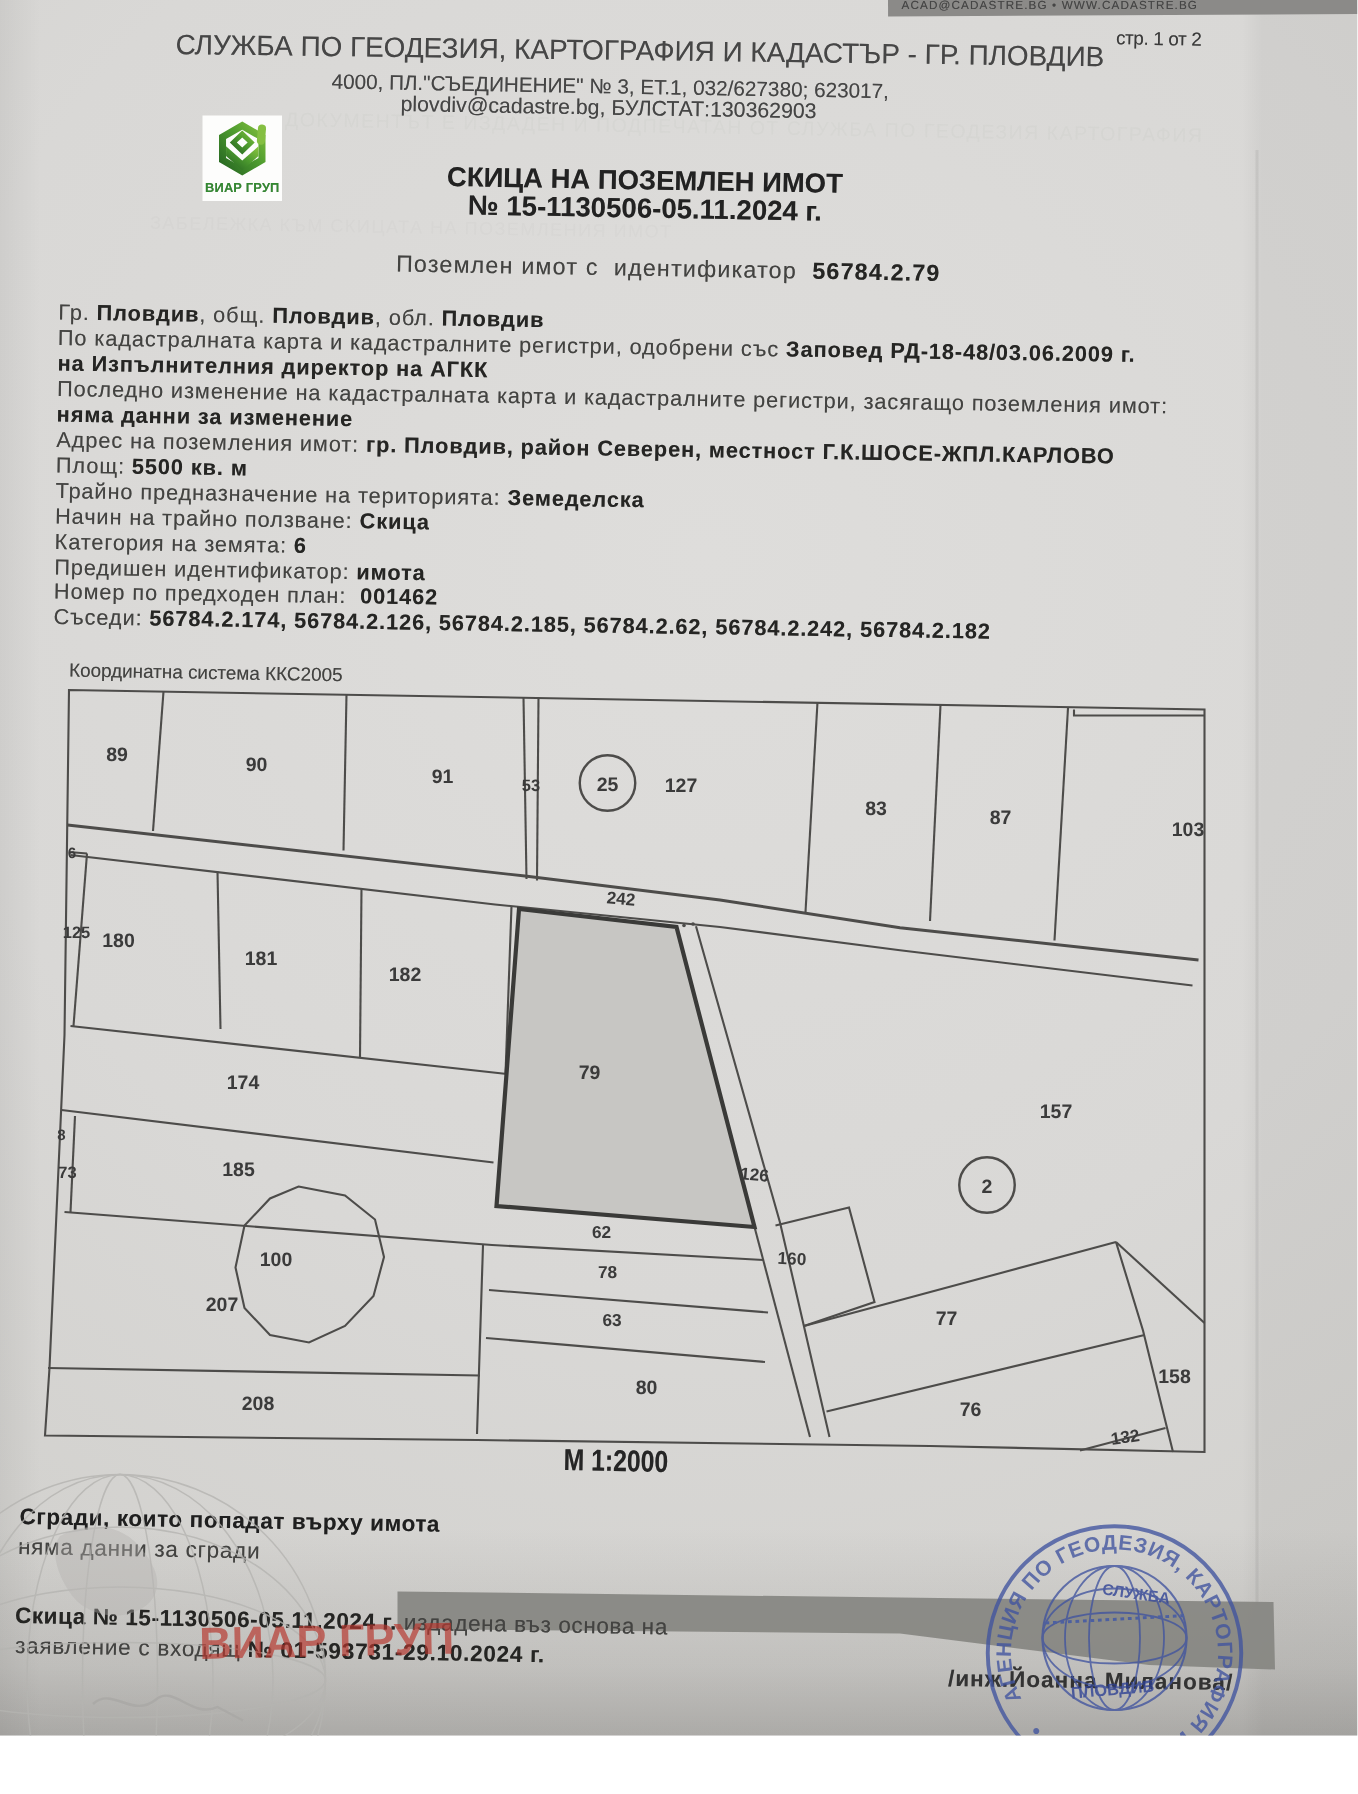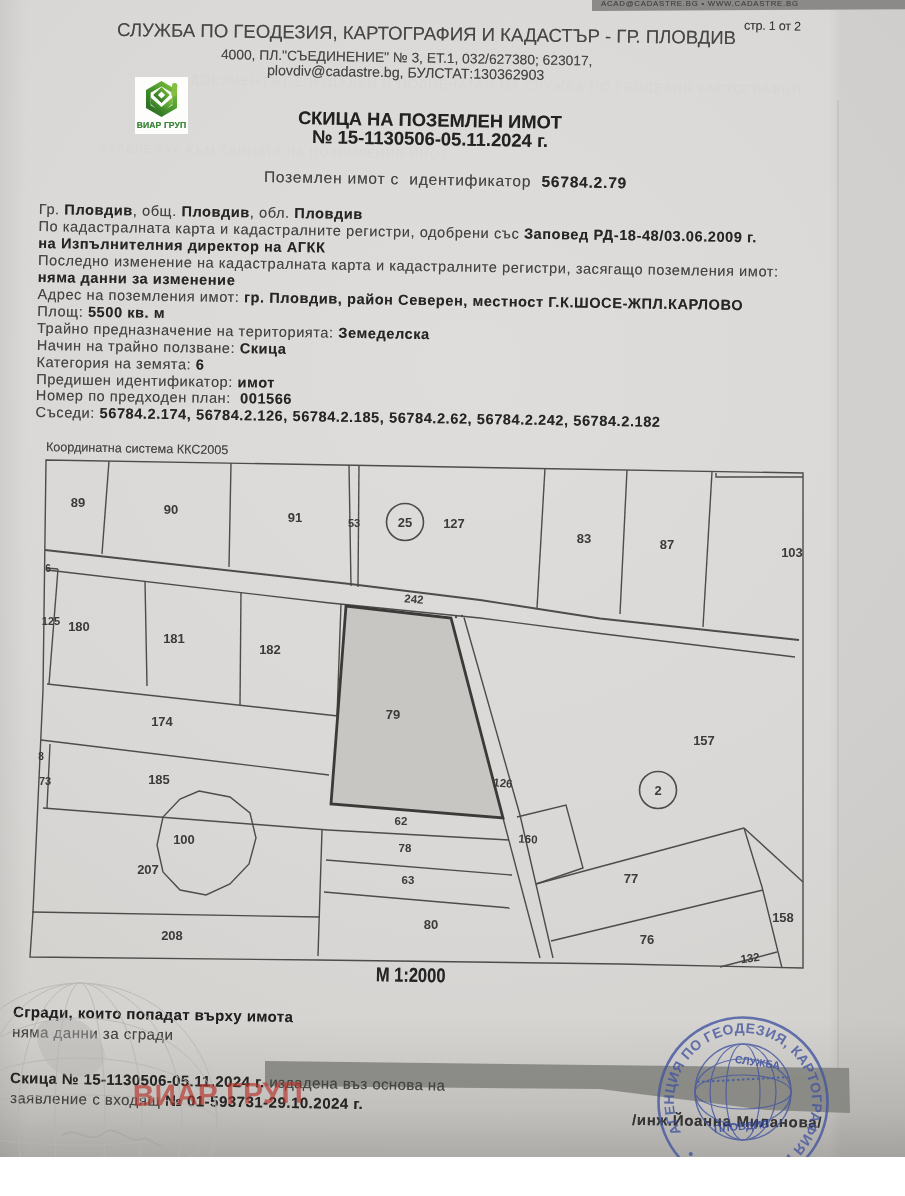--- a/index.html
+++ b/index.html
@@ -68,22 +68,22 @@
     Гр. <b>Пловдив</b>, общ. <b>Пловдив</b>, обл. <b>Пловдив</b><br>
     По кадастралната карта и кадастралните регистри, одобрени със <b>Заповед РД-18-48/03.06.2009 г.</b><br>
     <b>на Изпълнителния директор на АГКК</b><br>
     Последно изменение на кадастралната карта и кадастралните регистри, засягащо поземления имот:<br>
     <b>няма данни за изменение</b><br>
     Адрес на поземления имот: <b>гр. Пловдив, район Северен, местност Г.К.ШОСЕ-ЖПЛ.КАРЛОВО</b><br>
     Площ: <b>5500 кв. м</b><br>
     Трайно предназначение на територията: <b>Земеделска</b><br>
     Начин на трайно ползване: <b>Скица</b><br>
     Категория на земята: <b>6</b><br>
-    Предишен идентификатор: <b>имот</b><br>
-    Номер по предходен план:&nbsp; <b>001566</b><br>
+    Предишен идентификатор: <b>имота</b><br>
+    Номер по предходен план:&nbsp; <b>001462</b><br>
     Съседи: <b>56784.2.174, 56784.2.126, 56784.2.185, 56784.2.62, 56784.2.242, 56784.2.182</b>
   </div>
 
   <div class="t" style="left:46px;top:440px;font-size:12.6px;transform:rotate(1.0deg);transform-origin:0 50%;">Координатна система ККС2005</div>
 
   <div class="t" style="left:376px;top:963px;font-size:16.5px;font-weight:bold;color:#252525;transform:rotate(1.0deg) scale(1,1.22);transform-origin:0 0;">М 1:2000</div>
 
   <div class="t" style="left:13px;top:1003px;font-size:15px;letter-spacing:0.4px;font-weight:bold;color:#1f1f1f;transform:rotate(1.05deg);transform-origin:0 50%;">Сгради, които попадат върху имота</div>
 
   <div class="t" style="left:12px;top:1023px;font-size:15px;letter-spacing:0.5px;transform:rotate(1.05deg);transform-origin:0 50%;">няма данни за сгради</div>

